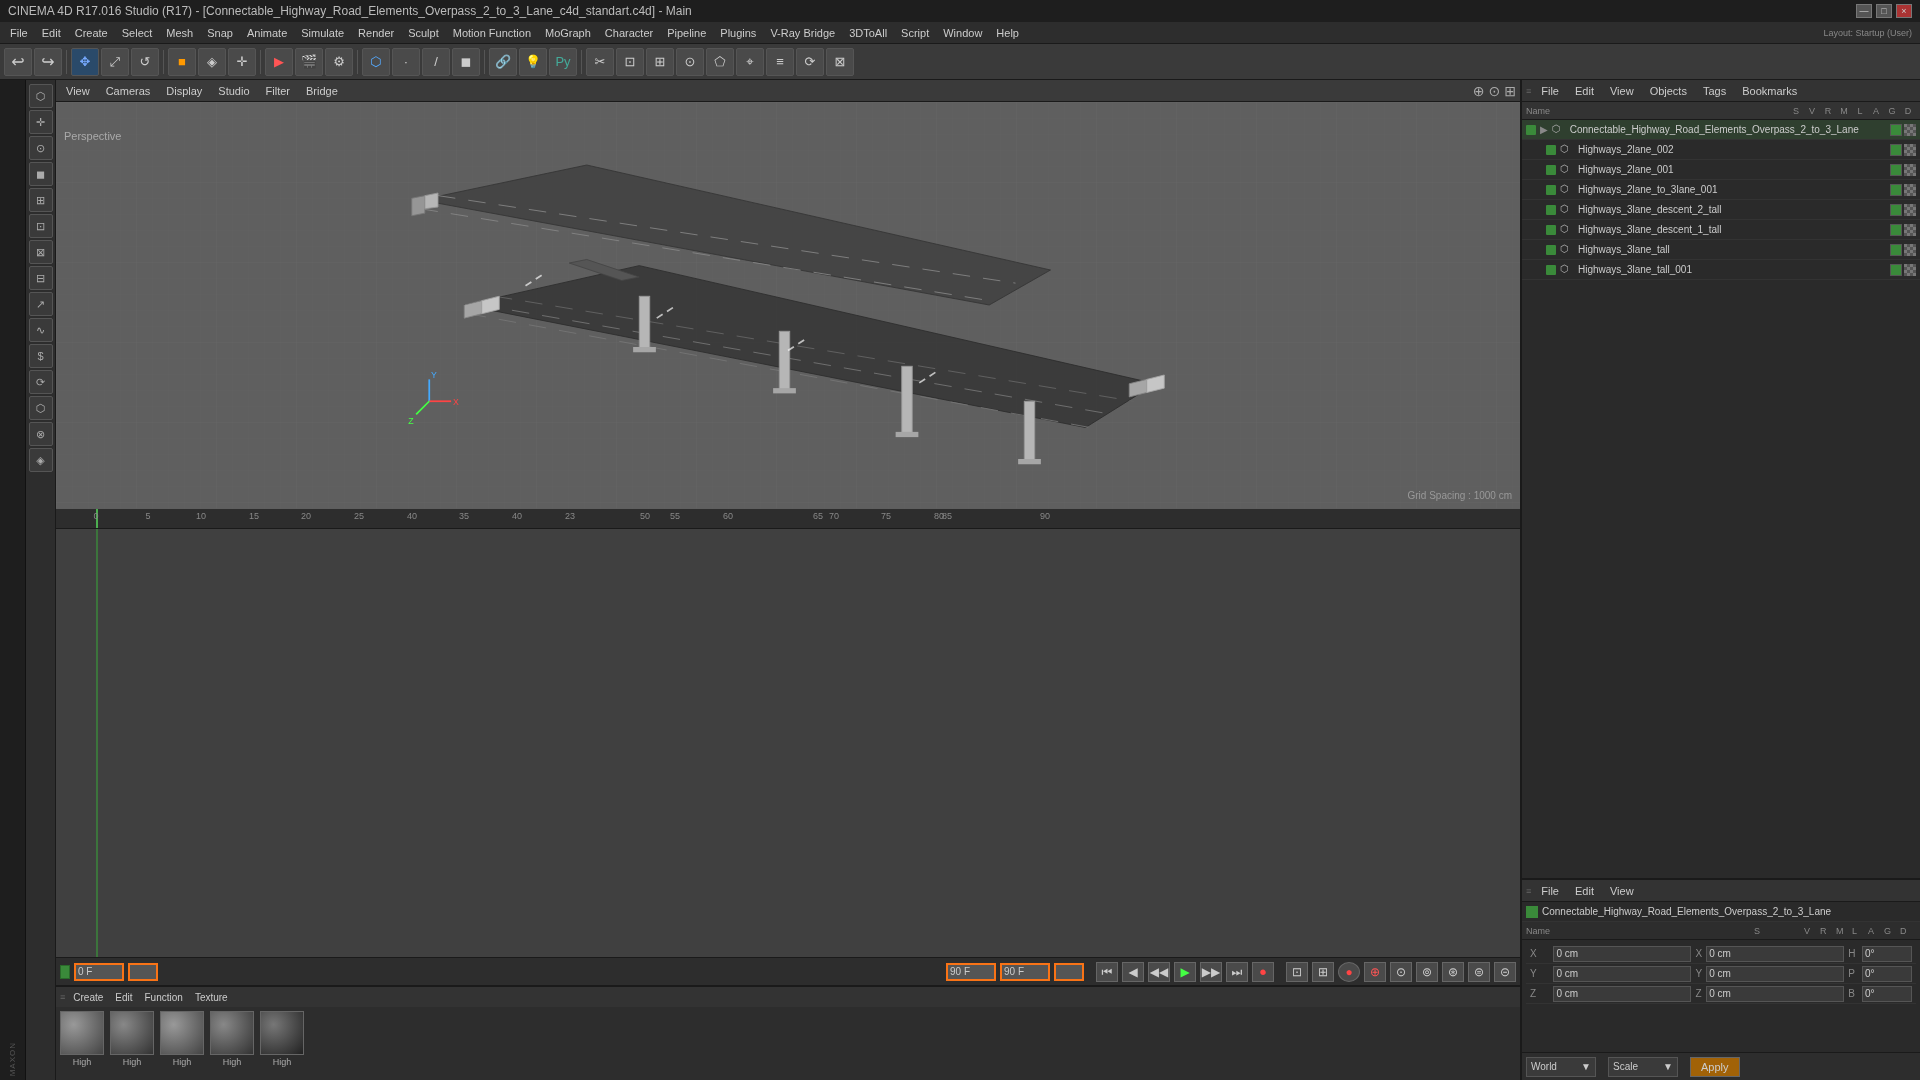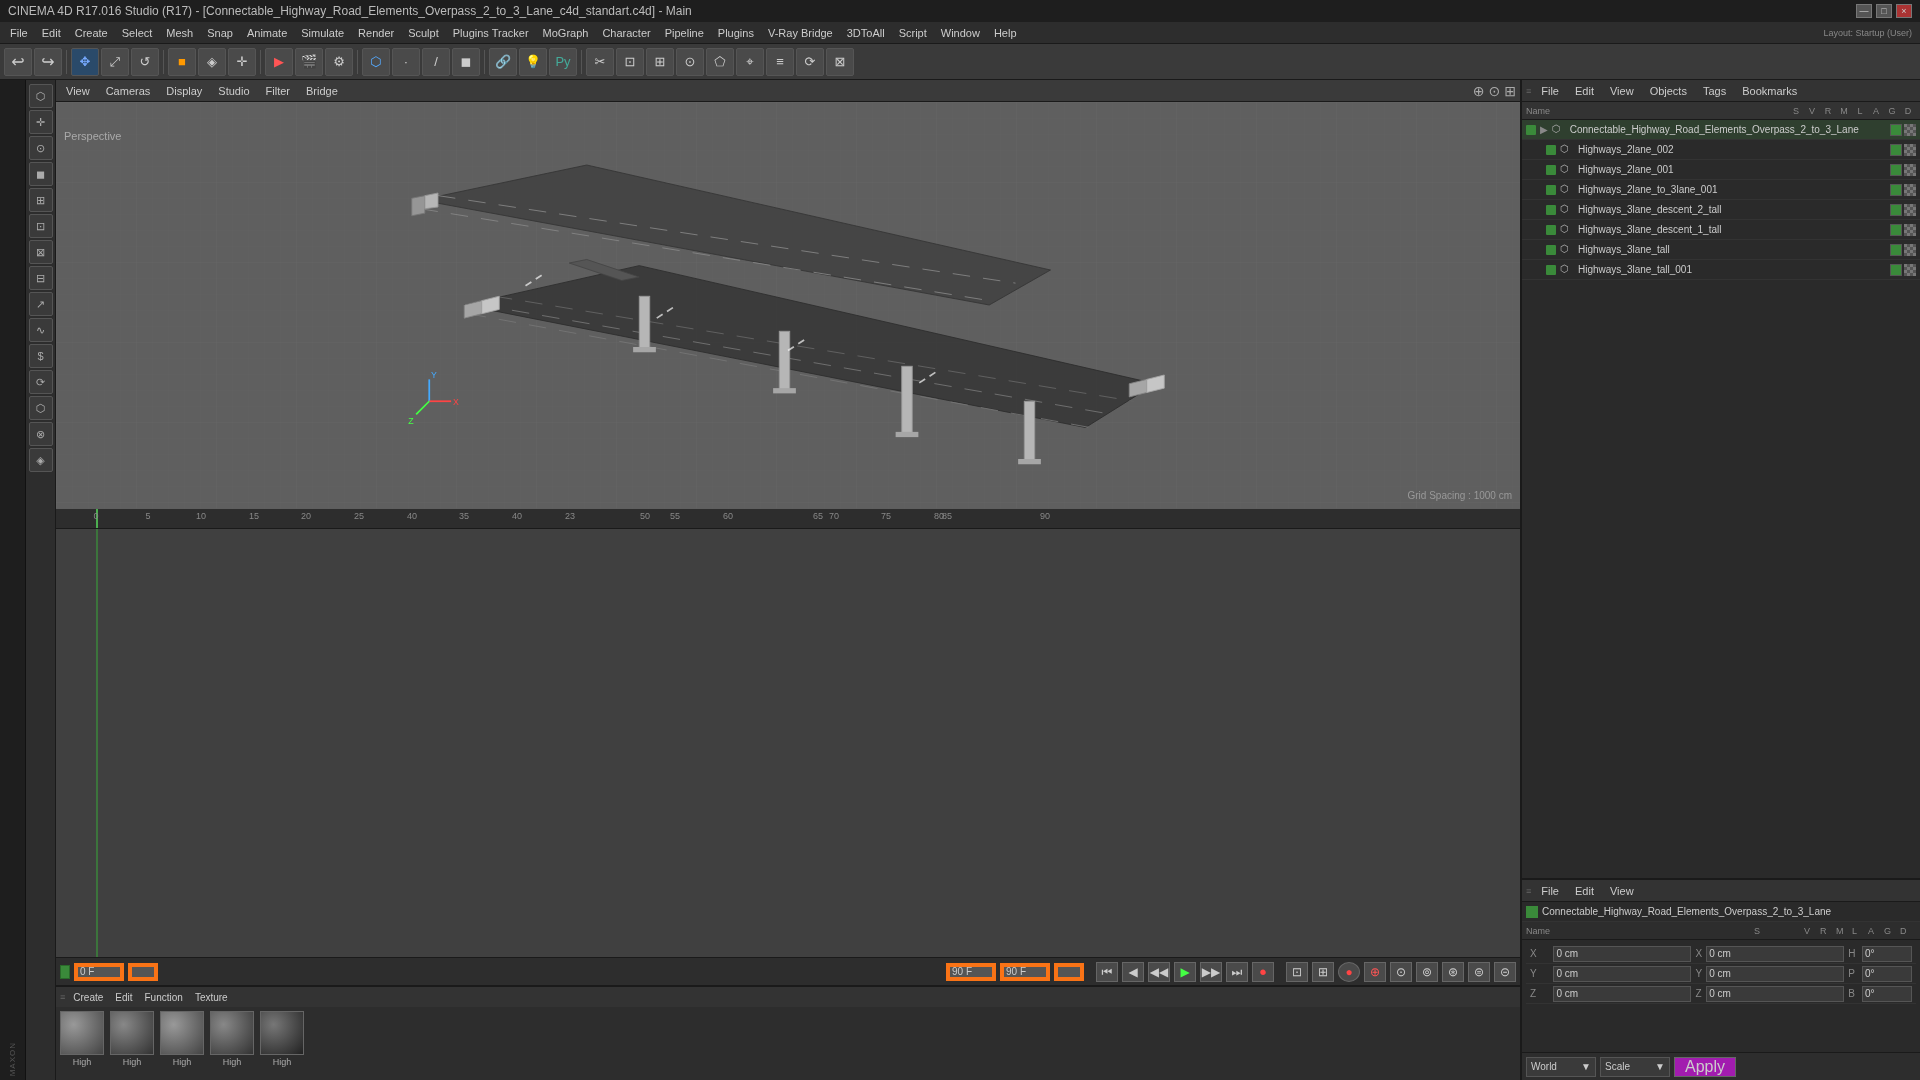--- a/index.html
+++ b/index.html
@@ -181,21 +181,21 @@
       display: flex;
       align-items: center;
       padding: 0 4px;
       gap: 4px;
       border-top: 1px solid #1a1a1a;
     }
 
     .time-input {
       width: 50px; height: 18px;
       background: #555;
-      border: 4px solid #f97316;
+      border: 2px solid #f97316;
       color: #ccc;
       font-size: 10px;
       padding: 0 2px;
     }
 
     .playback-btn {
       width: 22px; height: 20px;
       background: #4a4a4a;
       border: 1px solid #666;
       color: #ccc;
@@ -371,42 +371,42 @@
     }
     .attr-obj-color { width: 12px; height: 12px; background: #3a8a3a; }
     .attr-obj-name { font-size: 10px; color: #ccc; }
 
     #attr-bottom {
       height: 28px;
       background: #2d2d2d;
       display: flex;
       align-items: center;
       padding: 0 4px;
-      gap: 4px;
+      gap: 12px;
       border-top: 1px solid #1a1a1a;
     }
 
     .coord-dropdown {
       width: 70px; height: 20px;
       background: #3a3a3a;
       border: 1px solid #555;
       color: #ccc;
       font-size: 10px;
       cursor: pointer;
       display: flex; align-items: center; justify-content: space-between;
       padding: 0 4px;
     }
 
     .apply-btn {
       height: 20px;
       padding: 0 10px;
-      background: #a21caf;
+      background: #a16207;
       border: 1px solid #666;
       color: #ccc;
-      font-size: 16px;
+      font-size: 11px;
       cursor: pointer;
     }
 
     
     #maxon-logo {
       width: 26px;
       background: #1e1e1e;
       display: flex;
       flex-direction: column;
       align-items: center;
@@ -465,21 +465,21 @@
   <div class="menu-item">File</div>
   <div class="menu-item">Edit</div>
   <div class="menu-item">Create</div>
   <div class="menu-item">Select</div>
   <div class="menu-item">Mesh</div>
   <div class="menu-item">Snap</div>
   <div class="menu-item">Animate</div>
   <div class="menu-item">Simulate</div>
   <div class="menu-item">Render</div>
   <div class="menu-item">Sculpt</div>
-  <div class="menu-item">Plugins Tracker</div>
+  <div class="menu-item">Motion Function</div>
   <div class="menu-item">MoGraph</div>
   <div class="menu-item">Character</div>
   <div class="menu-item">Pipeline</div>
   <div class="menu-item">Plugins</div>
   <div class="menu-item">V-Ray Bridge</div>
   <div class="menu-item">3DToAll</div>
   <div class="menu-item">Script</div>
   <div class="menu-item">Window</div>
   <div class="menu-item">Help</div>
   <div style="flex:1;"></div>

